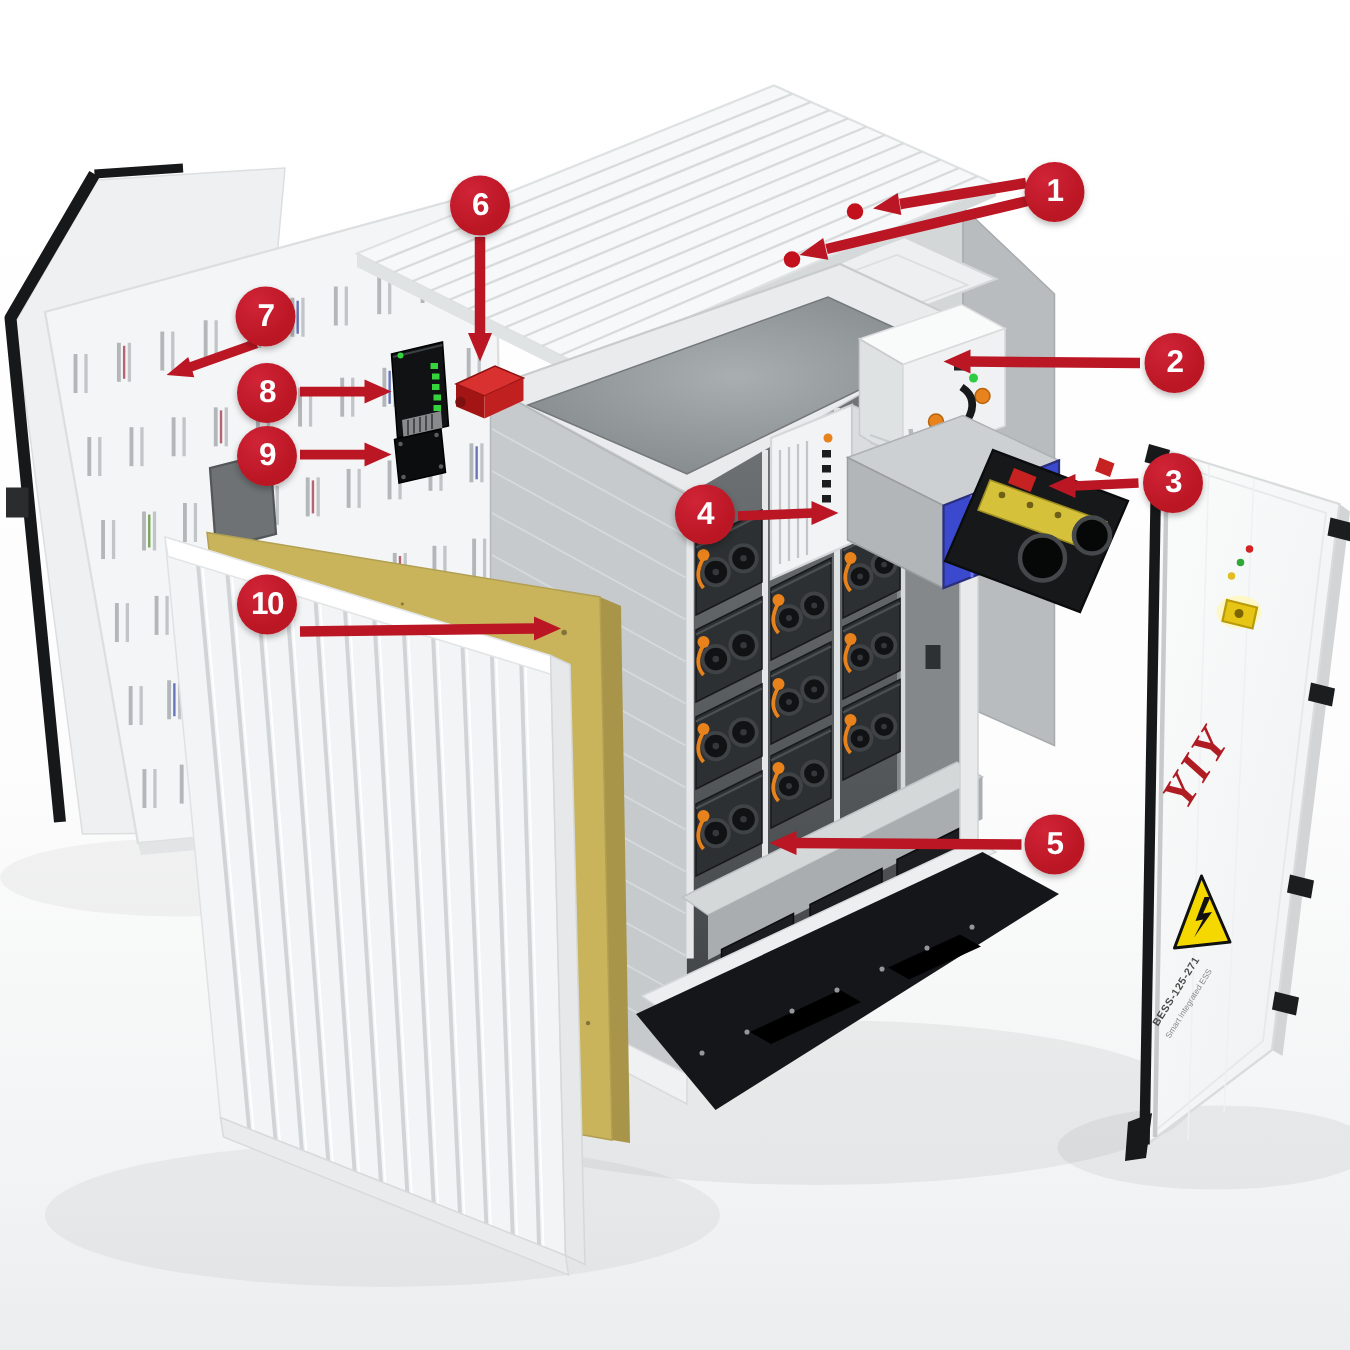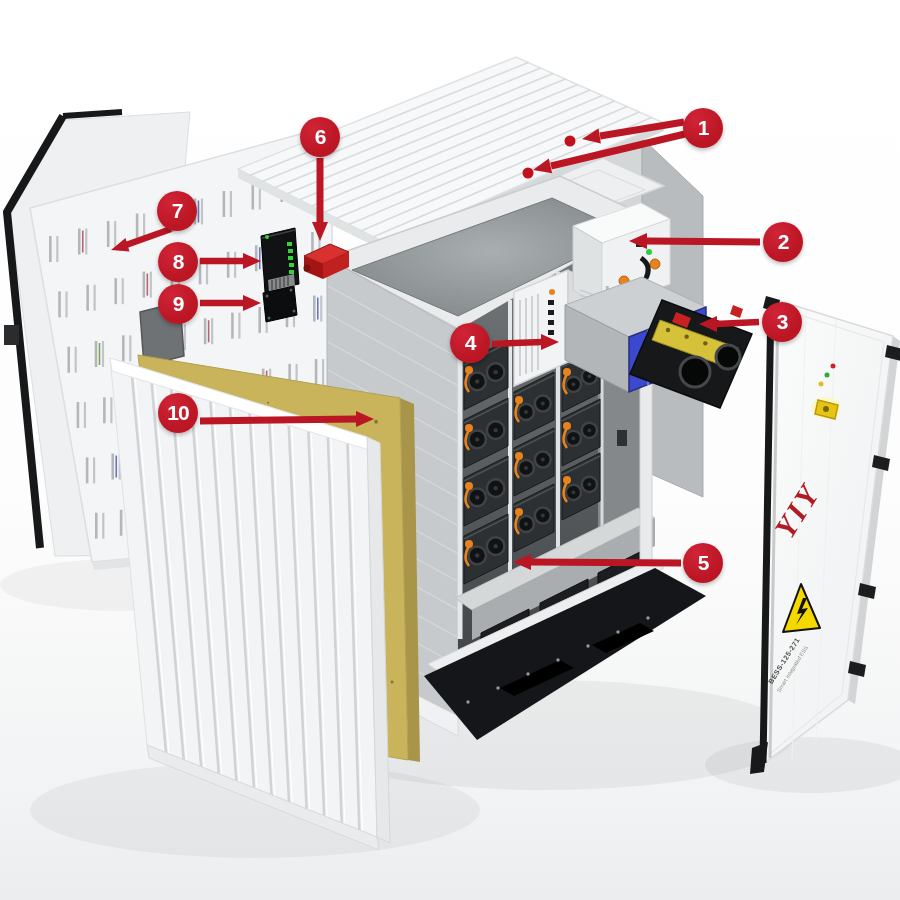--- a/index.html
+++ b/index.html
@@ -665,17 +665,17 @@
     </div>
 <div class="badge" style="left:157px;top:191px">
       <span>7</span>
     </div>
 <div class="badge" style="left:158px;top:242px">
       <span>8</span>
     </div>
 <div class="badge" style="left:158px;top:284px">
       <span>9</span>
     </div>
-<div class="badge" style="left:158px;top:393px">
+<div class="badge" style="left:158px;top:383px">
       <span>10</span>
     </div>
 
 </div>
 
 </body></html>

